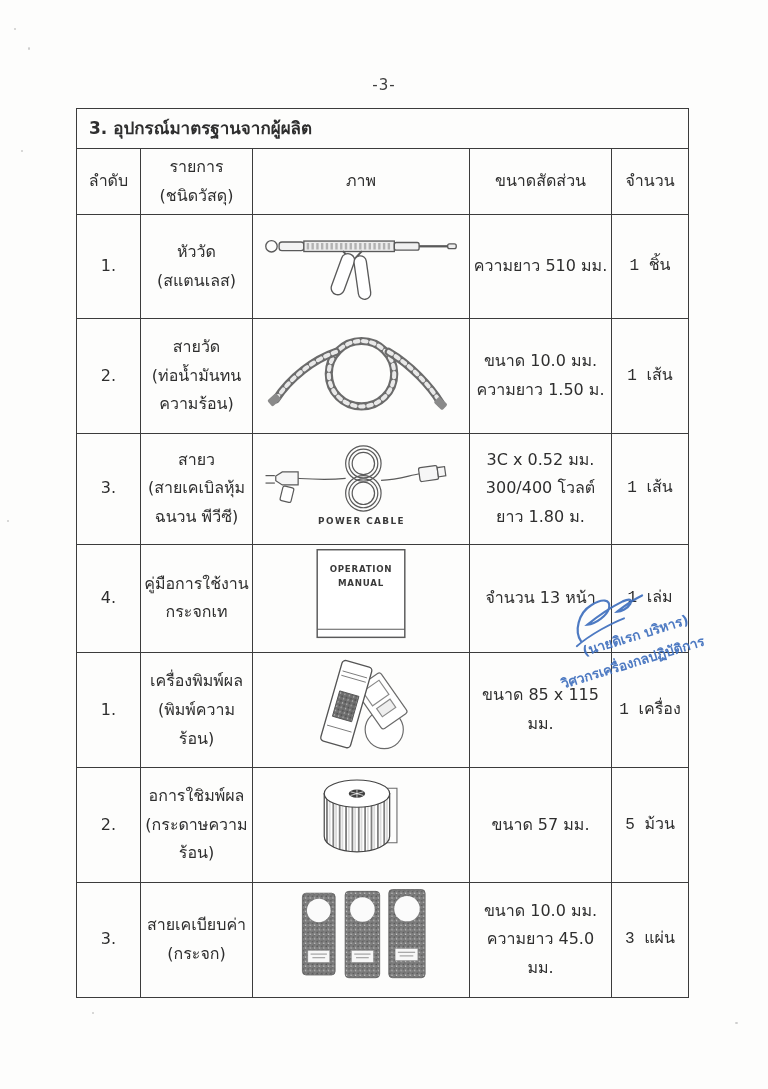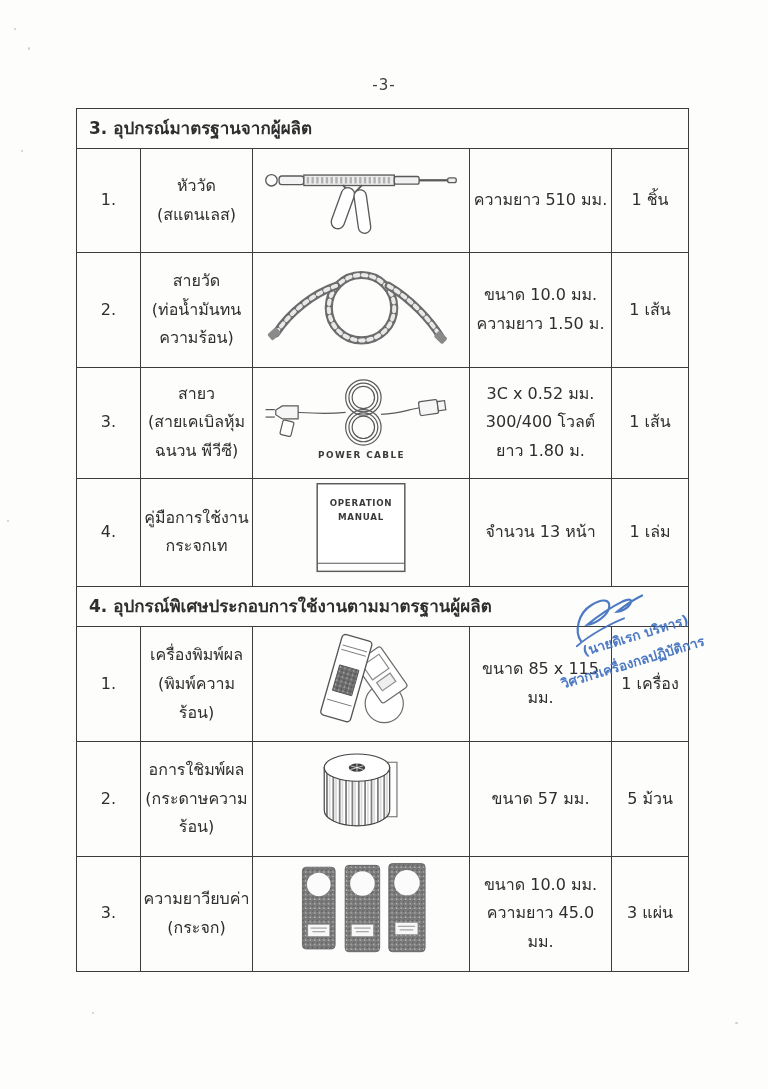--- a/index.html
+++ b/index.html
@@ -26,21 +26,21 @@
   tr.sec-title td{
     text-align:left;font-weight:bold;font-size:17px;
     padding:4px 12px;line-height:1.4;
   }
   tr.h40{height:40px}
   tr.h66{height:66px}
   tr.h100{height:100px}
   tr.h104{height:104px}
   tr.h106{height:106px}
   td.size-cell{text-align:left;padding-left:24px;line-height:2.1;}
-  td.qty-cell{font-size:16px;}
+  td.qty-cell{font-size:16px;font-family:Liberation Mono, monospace;}
   
   .stamp{
     position:absolute;left:548px;top:584px;width:200px;
     transform:rotate(-17deg);transform-origin:50% 50%;
     color:#3f6fbe;opacity:.92;pointer-events:none;
   }
   .stamp .scribble{display:block;margin-left:24px;}
   .stamp .l1{font-size:13.5px;margin-left:30px;margin-top:-10px;white-space:nowrap;font-weight:bold;}
   .stamp .l2{font-size:13.5px;margin-left:0;margin-top:3px;white-space:nowrap;font-weight:bold;}
   
@@ -60,20 +60,30 @@
         <col style="width:217px">
         <col style="width:142px">
         <col style="width:77px">
     </colgroup>
 
     <tbody>
         <tr class="sec-title h40">
       <td colspan="5">3. อุปกรณ์มาตรฐานจากผู้ผลิต</td>
     </tr>
 
+    <tr class="h66">
+      <td>ลำดับ</td>
+      <td>
+        <div>รายการ</div>
+        <div>(ชนิดวัสดุ)</div>
+      </td>
+      <td>ภาพ</td>
+      <td>ขนาดสัดส่วน</td>
+      <td>จำนวน</td>
+    </tr>
 
     <tr class="h104">
       <td>1.</td>
       <td>
         <div>หัววัด</div>
         <div>(สแตนเลส)</div>
       </td>
       <td>
         <svg width="200" height="82" viewBox="0 0 210 85">
           <g fill="none" stroke="#5a5a5a" stroke-width="1.4">
@@ -179,23 +189,20 @@
           <text x="60" y="43" text-anchor="middle" font-size="9.5" letter-spacing="0.8" fill="#3a3a3a" font-weight="bold">MANUAL</text>
           <line x1="12" y1="90" x2="108" y2="90" stroke="#5a5a5a" stroke-width="1.1"></line>
         </svg>
       </td>
       <td class="size-cell">
         <div>จำนวน 13 หน้า</div>
       </td>
       <td class="qty-cell">1 เล่ม</td>
     </tr>
 
-    <tr class="sec-title h40">
-      <td colspan="5">4. อุปกรณ์พิเศษประกอบการใช้งานตามมาตรฐานผู้ผลิต</td>
-    </tr>
 
     <tr class="h104">
       <td>1.</td>
       <td>
         <div>เครื่องพิมพ์ผล</div>
         <div>(พิมพ์ความร้อน)</div>
       </td>
       <td>
         <svg width="145" height="100" viewBox="0 0 150 110">
           <defs>
@@ -250,21 +257,21 @@
       </td>
       <td class="size-cell">
         <div>ขนาด 57 มม.</div>
       </td>
       <td class="qty-cell">5 ม้วน</td>
     </tr>
 
     <tr class="h104">
       <td>3.</td>
       <td>
-        <div>ความยาวียบค่า</div>
+        <div>สายเคเบียบค่า</div>
         <div>(กระจก)</div>
       </td>
       <td>
         <svg width="145" height="100" viewBox="0 0 150 110">
           <defs>
             <pattern id="plate-speck" width="5" height="5" patternUnits="userSpaceOnUse">
               <rect width="5" height="5" fill="#7e7e7e"></rect>
               <circle cx="1.2" cy="2.2" r="0.8" fill="#4a4a4a"></circle>
               <circle cx="3.6" cy="4.2" r="0.7" fill="#d8d8d8"></circle>
               <circle cx="3" cy="0.8" r="0.5" fill="#404040"></circle>

